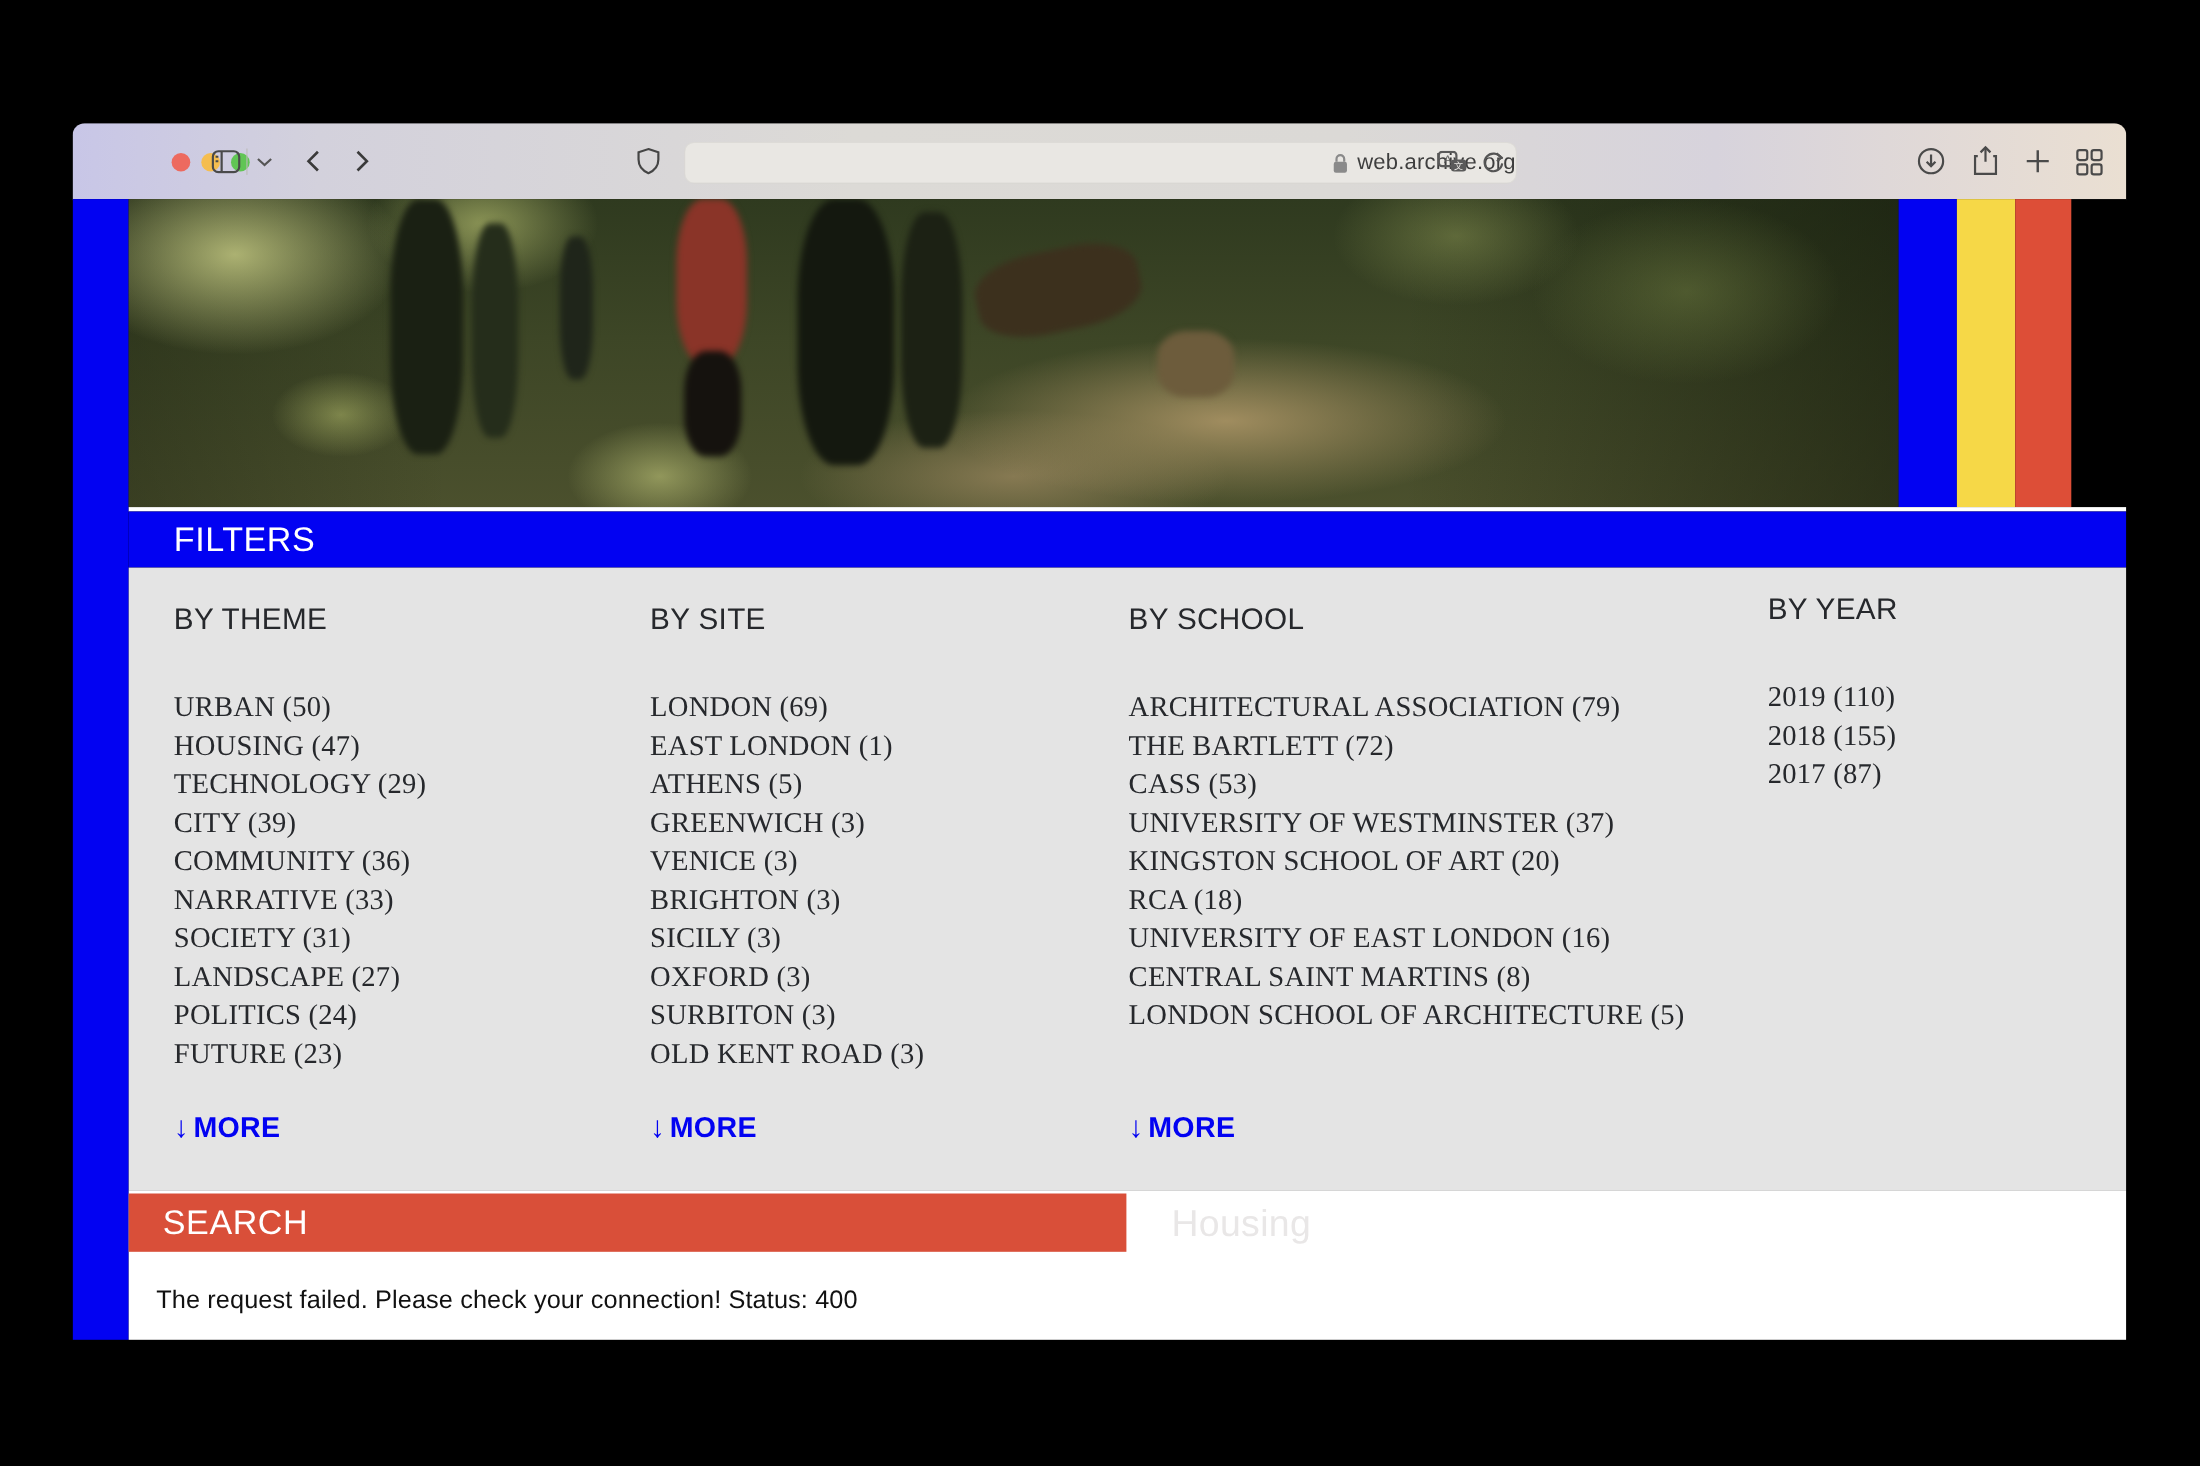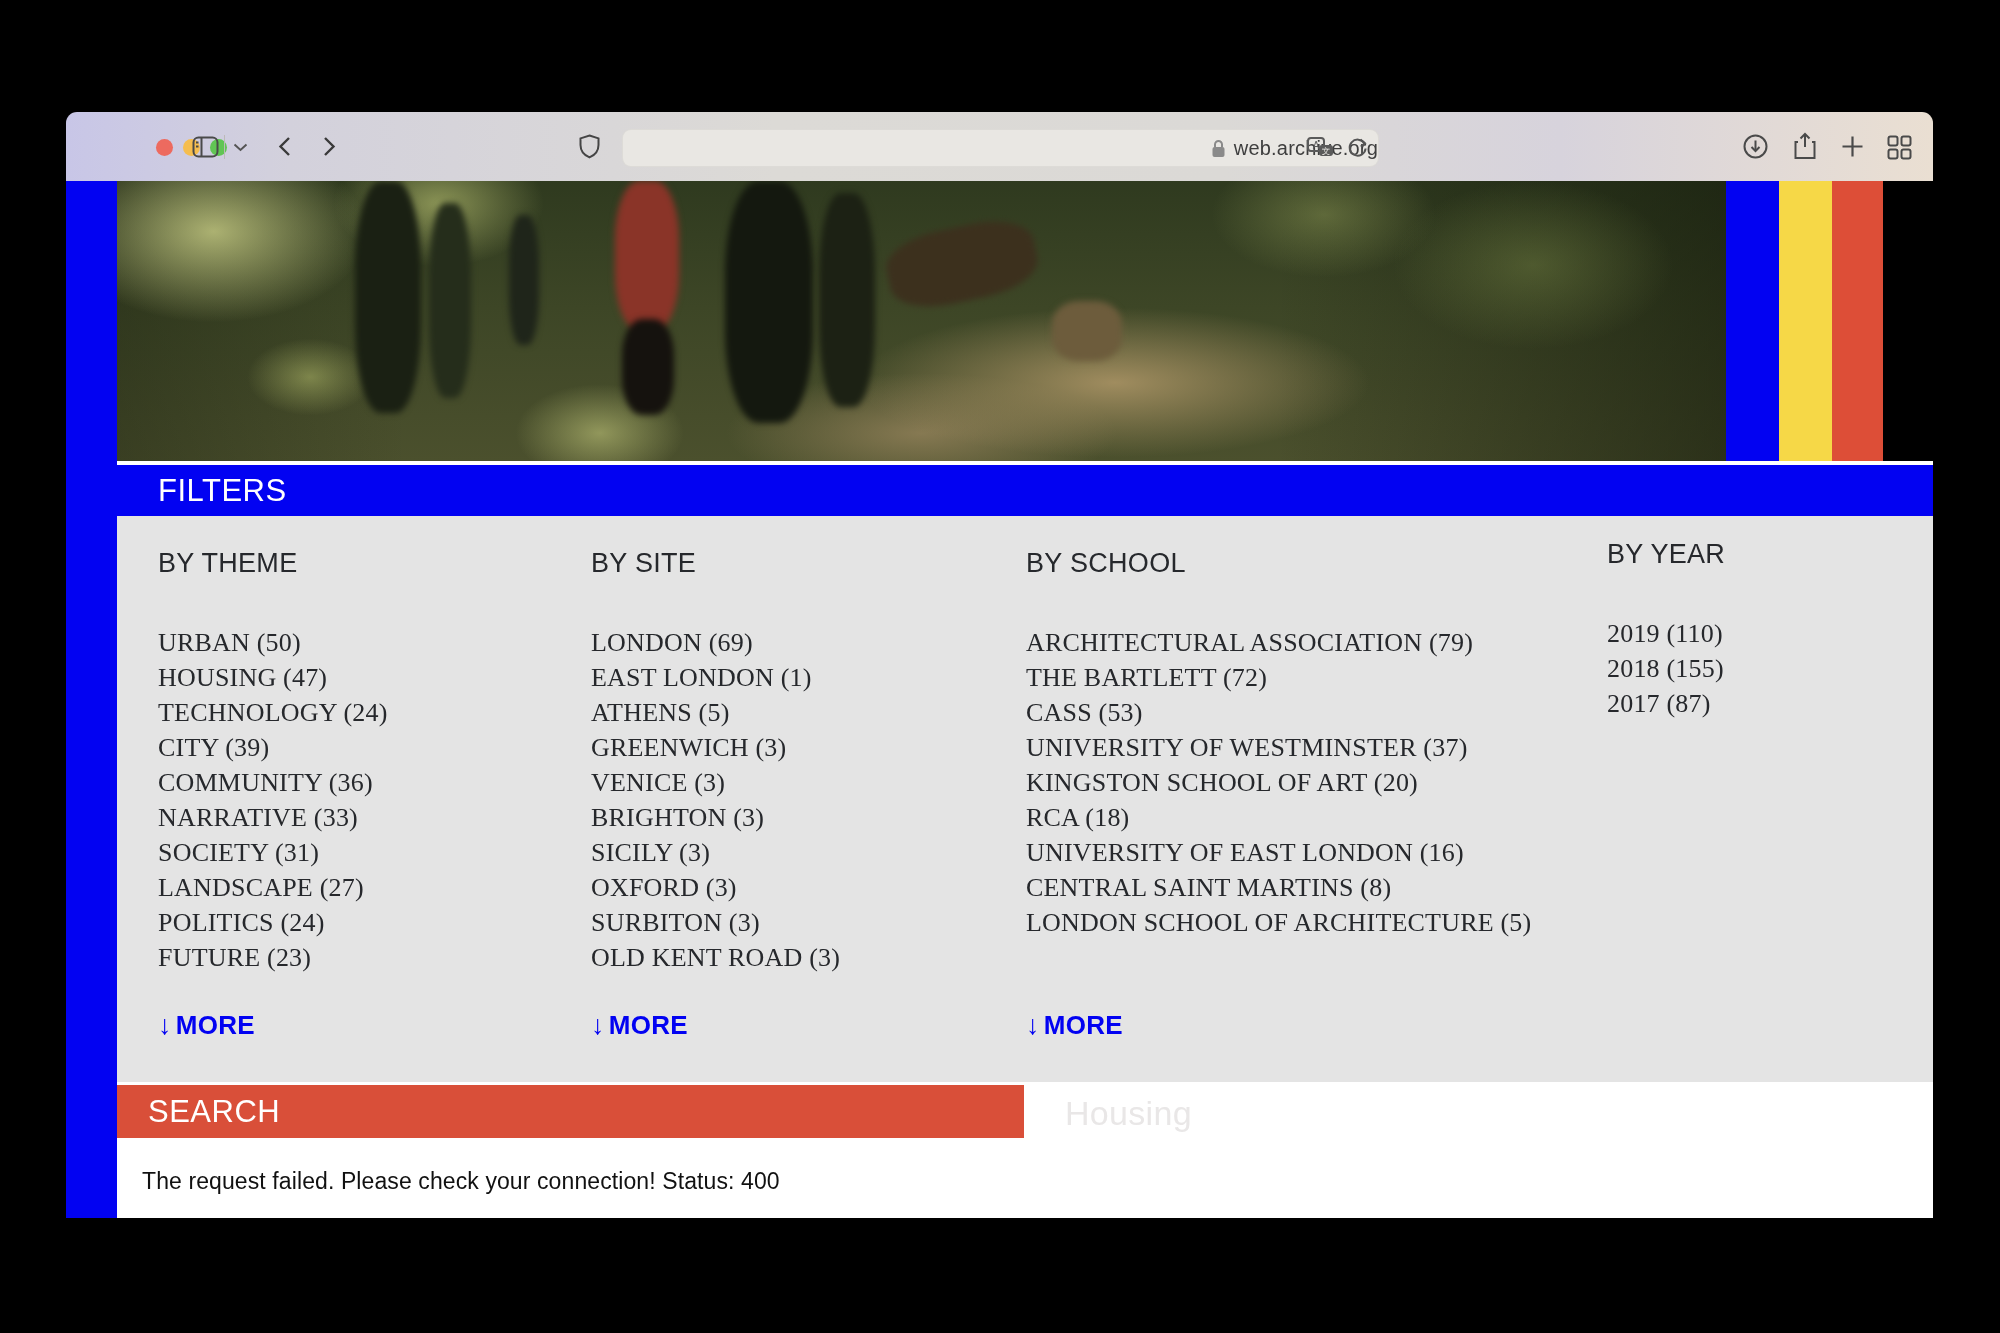--- a/index.html
+++ b/index.html
@@ -203,21 +203,21 @@
       <span>FILTERS</span>
     </div>
 
     <div class="gray-panel">
 
       <div class="fcol col-theme">
         <div class="col-h">BY THEME</div>
         <ul>
             <li>URBAN (50)</li>
             <li>HOUSING (47)</li>
-            <li>TECHNOLOGY (24)</li>
+            <li>TECHNOLOGY (29)</li>
             <li>CITY (39)</li>
             <li>COMMUNITY (36)</li>
             <li>NARRATIVE (33)</li>
             <li>SOCIETY (31)</li>
             <li>LANDSCAPE (27)</li>
             <li>POLITICS (24)</li>
             <li>FUTURE (23)</li>
           </ul>
         <div class="more">
           <span class="arrow">↓</span>

